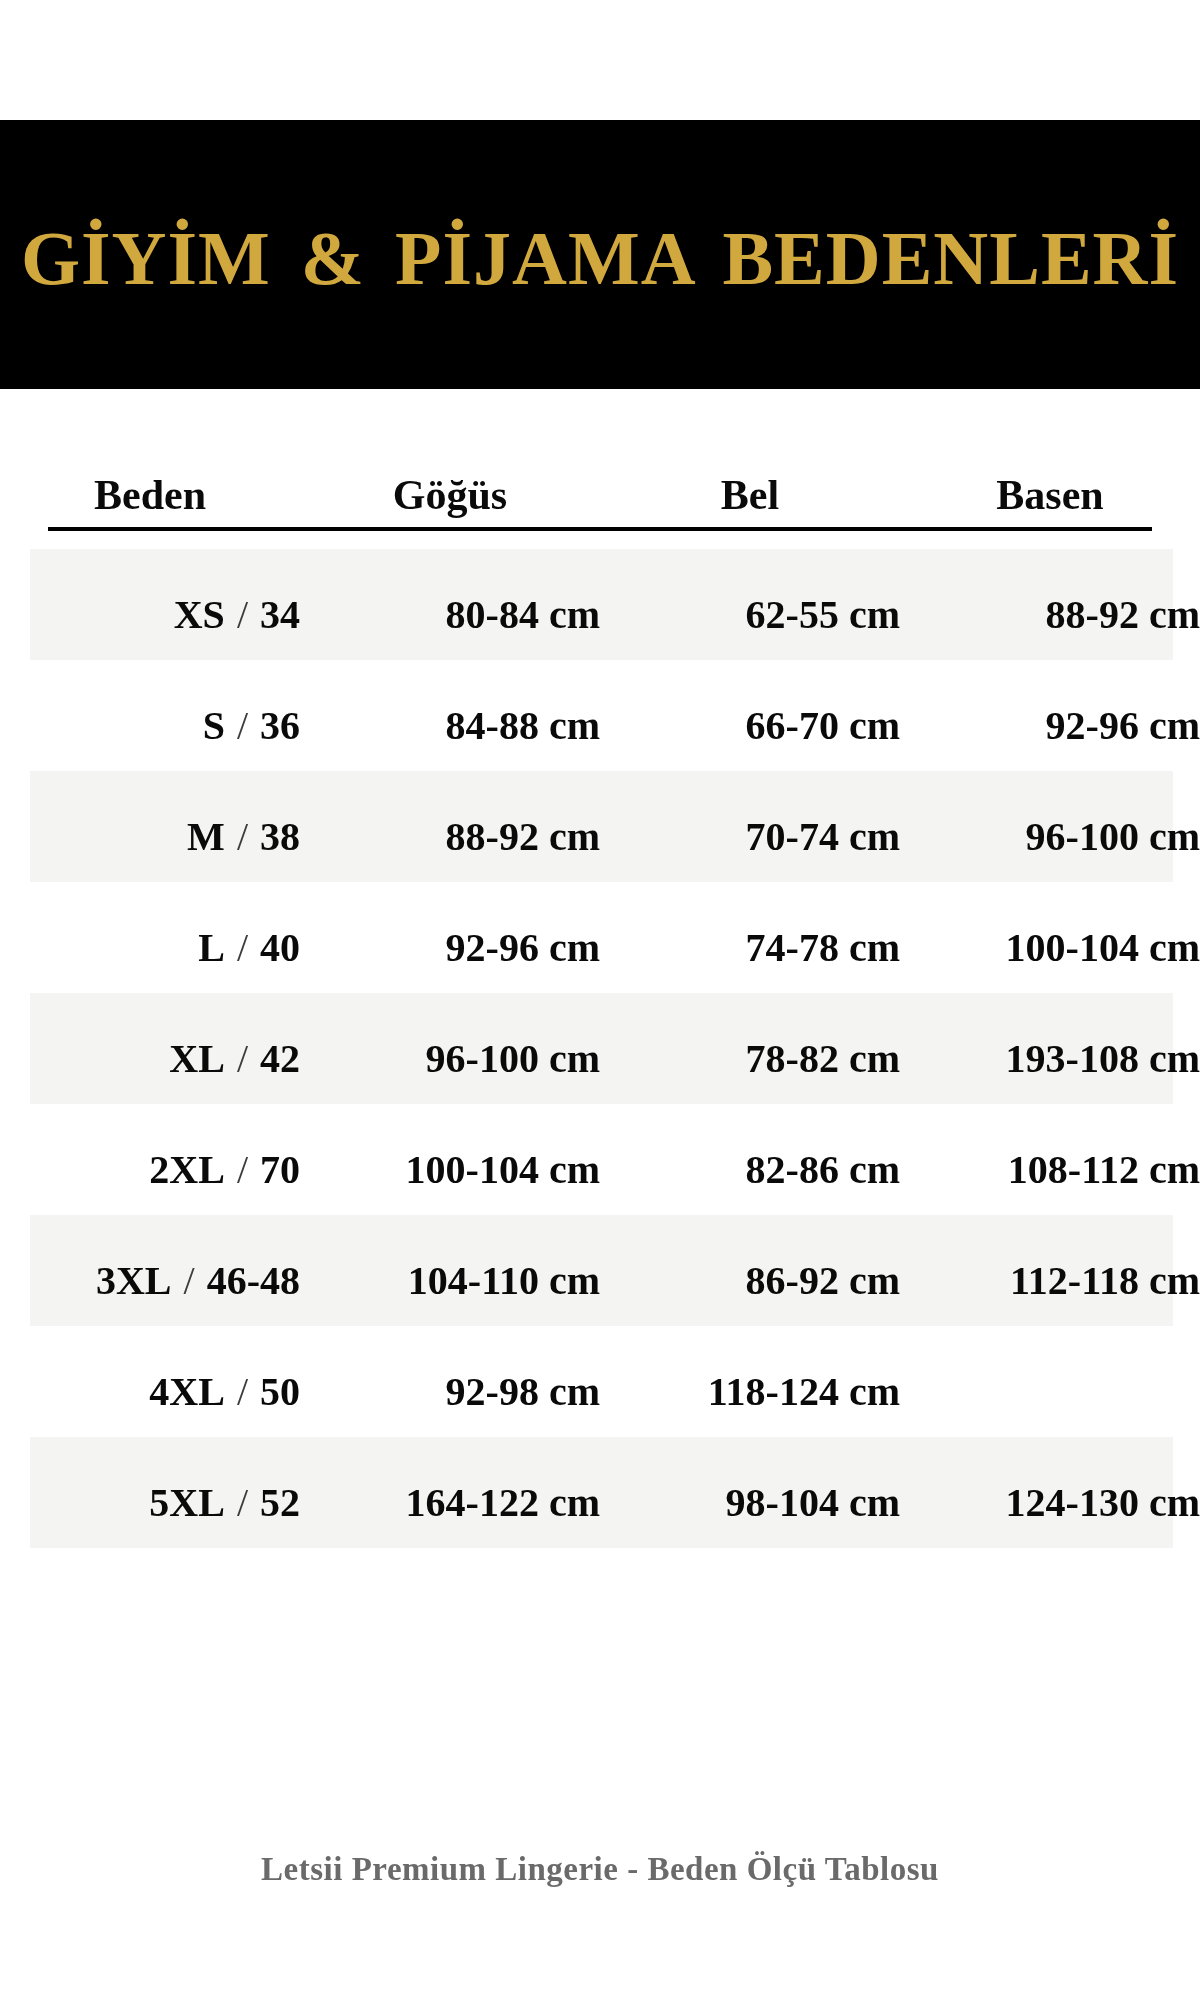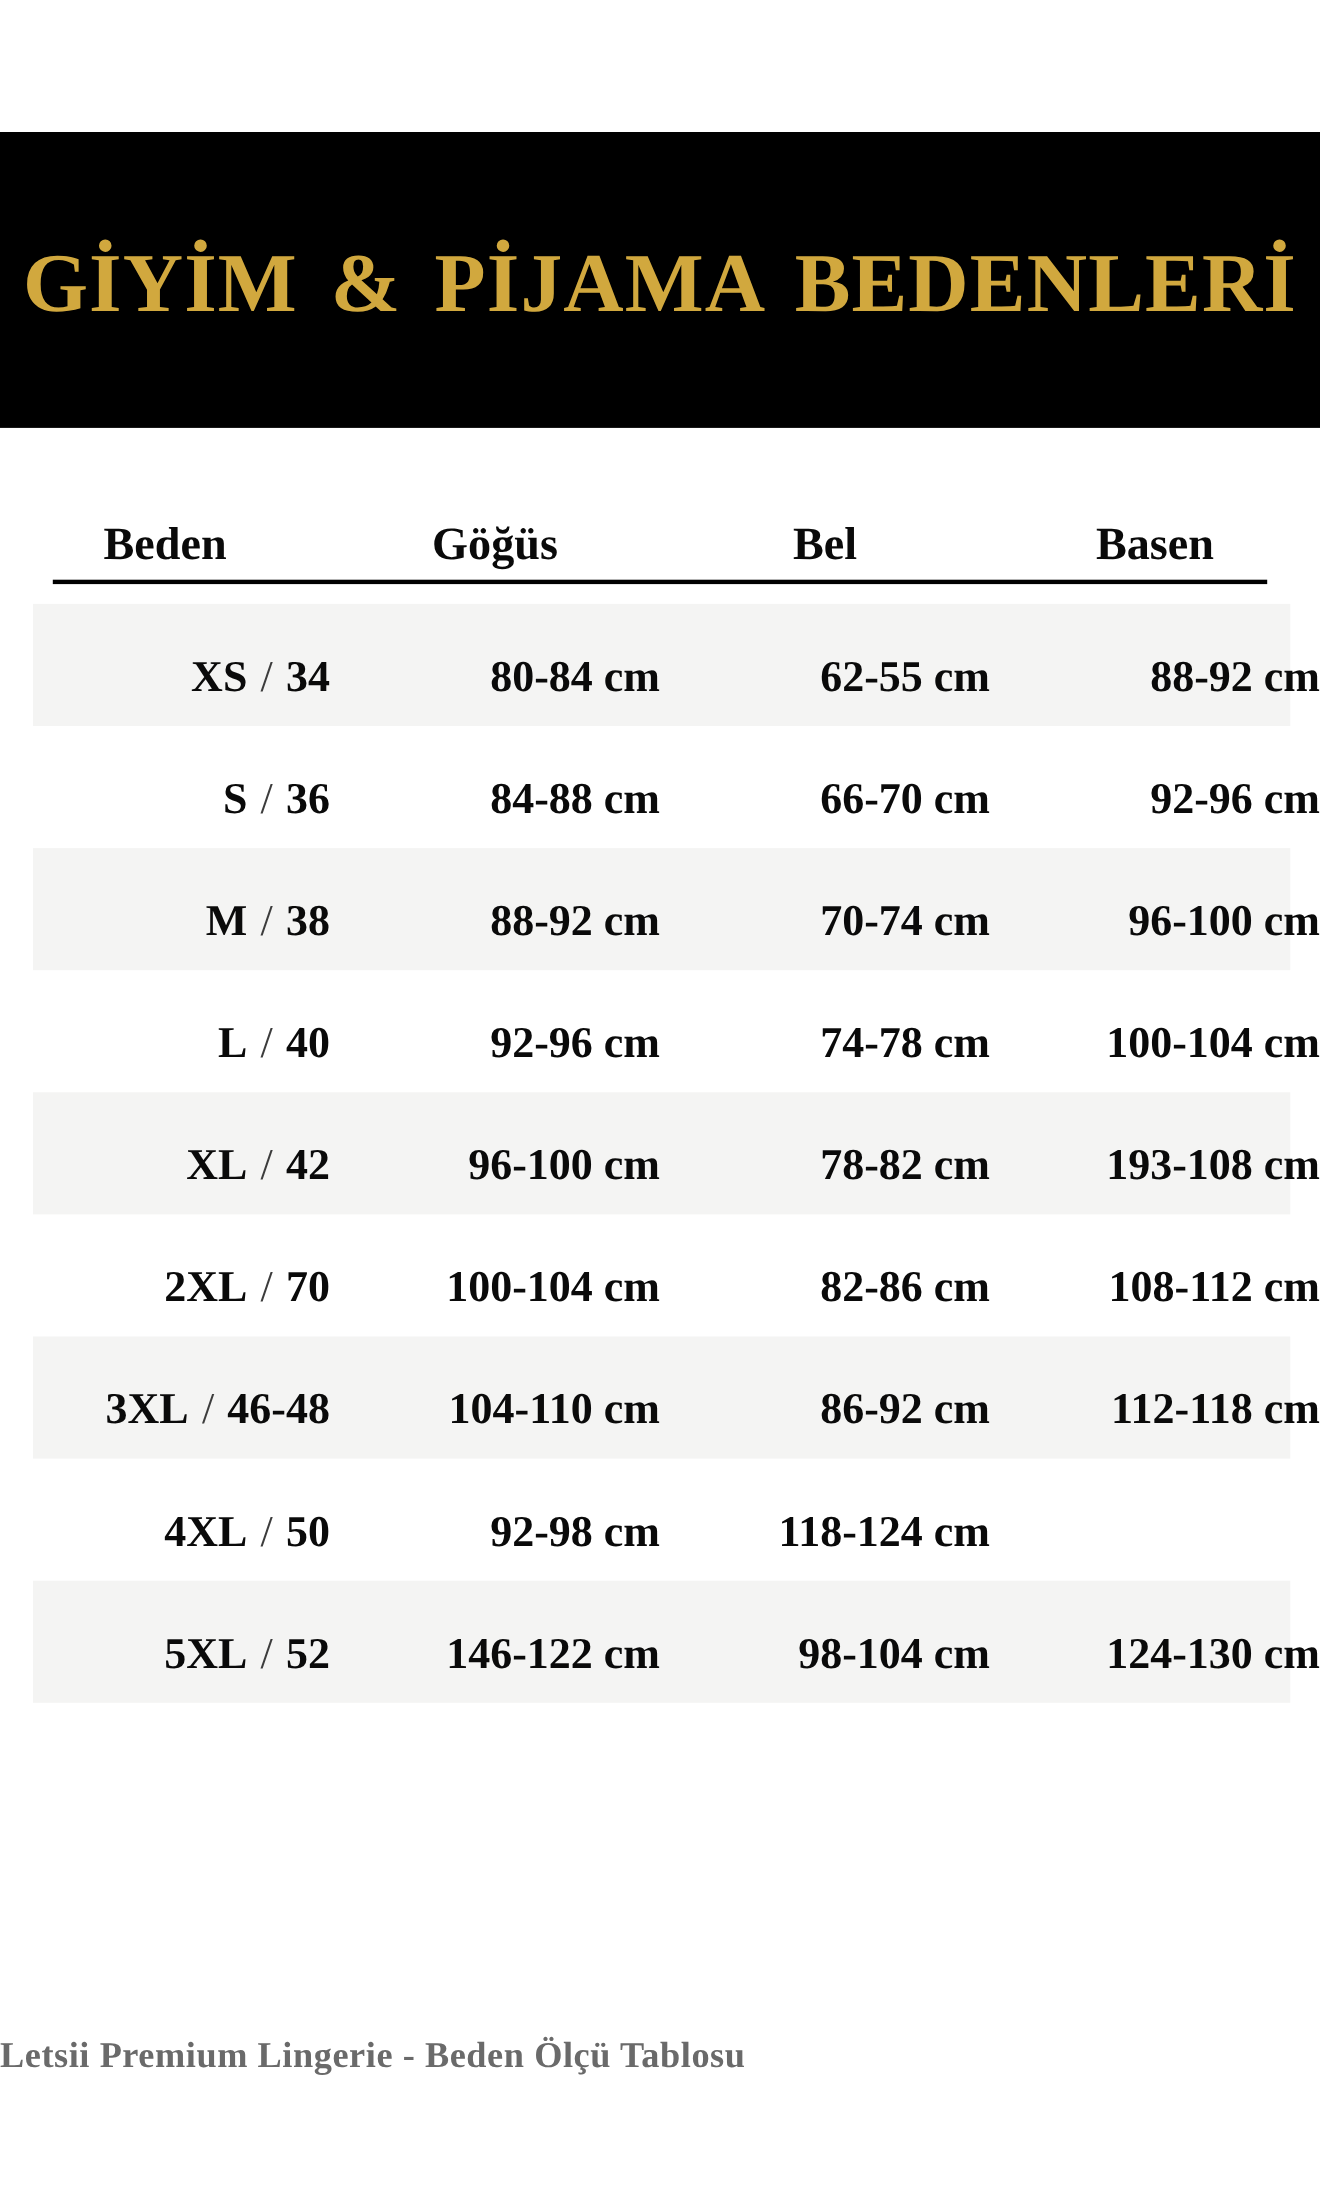--- a/index.html
+++ b/index.html
@@ -83,21 +83,21 @@
   }
   .slash {
     font-weight: normal;
     color: #3c3c3c;
     padding: 0 2px;
   }
 
   
   .footer {
     margin-top: 300px;
-    text-align: left;
+    text-align: center;
     font-size: 33px;
     font-weight: bold;
     line-height: 42px;
     color: var(--footer_gray, #6a6a6a);
     letter-spacing: 0.5px;
   }
 </style>
 </head>
 <body>
 
@@ -168,21 +168,21 @@
     </div>
 
     <div class="row">
       <div class="td"><span>4XL</span><span class="slash"> / </span><span>50</span></div>
       <div class="td">92-98 cm</div>
       <div class="td">118-124 cm</div>
     </div>
 
     <div class="row alt">
       <div class="td"><span>5XL</span><span class="slash"> / </span><span>52</span></div>
-      <div class="td">146-122 cm</div>
+      <div class="td">164-122 cm</div>
       <div class="td">98-104 cm</div>
       <div class="td">124-130 cm</div>
     </div>
 
   </div>
 </div>
 
 <div class="footer">Letsii Premium Lingerie - Beden Ölçü Tablosu</div>
 
 </body></html>

